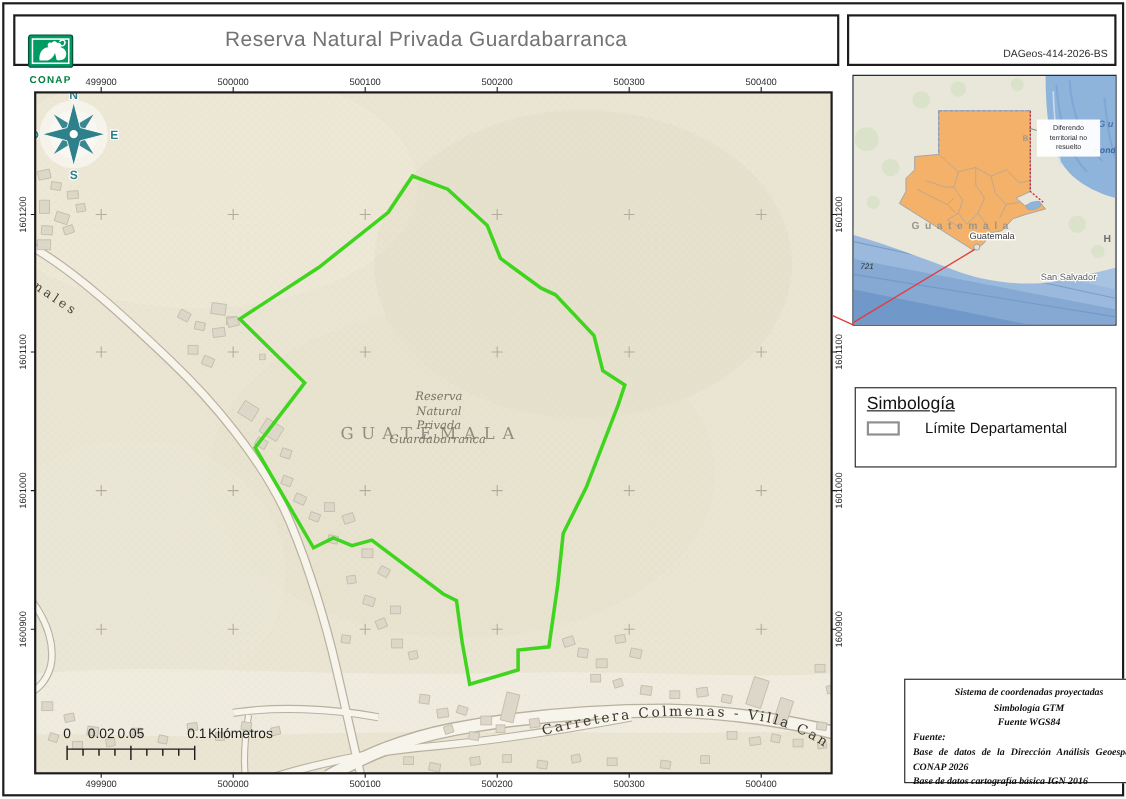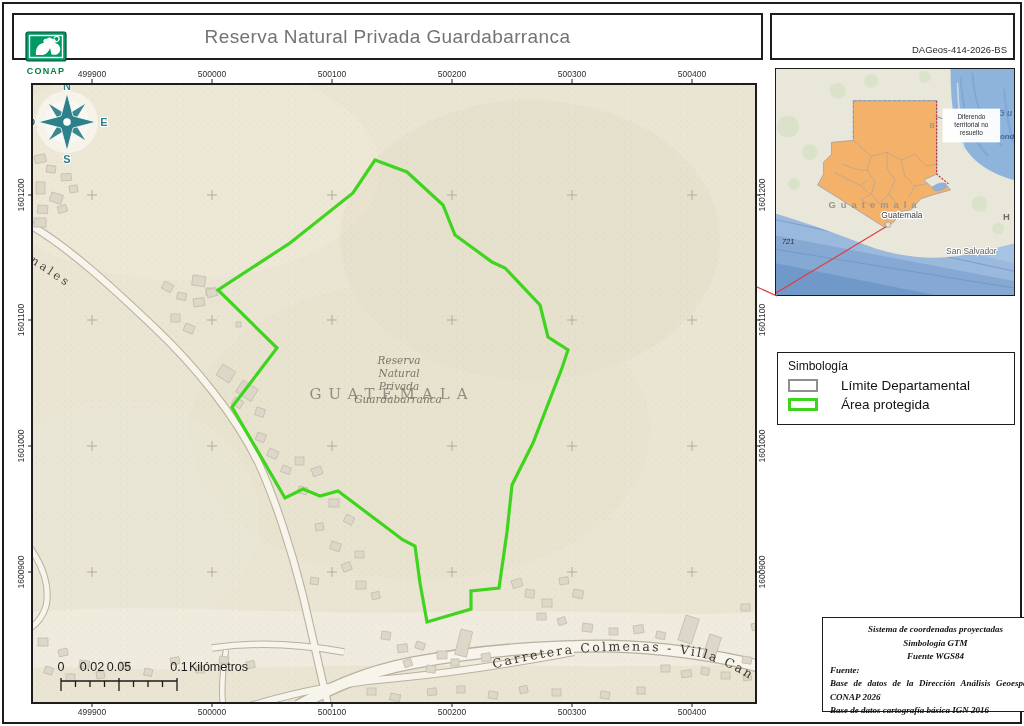--- a/index.html
+++ b/index.html
@@ -7,21 +7,21 @@
   .outer-border{position:absolute;left:2px;top:2px;right:2px;bottom:2px;border:2px solid #1d1d1d;pointer-events:none;}
   .header-box{position:absolute;left:12px;top:13px;width:751px;height:47px;border:2px solid #1d1d1d;box-sizing:border-box;display:flex;align-items:center;justify-content:center;background:#fff;}
   .page-title{color:#737373;font-size:19px;font-weight:500;letter-spacing:.4px;}
   .logo-wrap{position:absolute;left:4px;top:16px;width:56px;text-align:center;}
   .logo-text{display:block;font-size:9px;font-weight:bold;color:#00813f;letter-spacing:1.2px;margin-top:-1px;}
   .meta-box{position:absolute;left:770px;top:13px;width:245px;height:47px;border:2px solid #1d1d1d;box-sizing:border-box;display:flex;align-items:flex-end;justify-content:flex-end;padding:3px 6px;font-size:9.5px;color:#2b2b2b;background:#fff;}
   .map-svg{position:absolute;left:12px;top:62px;}
   .inset-box{position:absolute;left:775px;top:68px;width:240px;height:228px;border:1.5px solid #1d1d1d;box-sizing:border-box;background:#a6c4e2;}
   .inset-box svg{display:block;width:100%;height:100%;}
   .legend-box{position:absolute;left:777px;top:352px;width:238px;height:73px;border:1.5px solid #1d1d1d;box-sizing:border-box;background:#fff;padding:6px 10px 0 10px;}
-  .legend-title{font-size:12px;color:#111;margin-bottom:5px;}
+  .legend-title{font-size:16px;color:#111;margin-bottom:5px;text-decoration:underline;}
   .legend-item{display:flex;align-items:center;gap:23px;margin-top:4px;font-size:13.5px;color:#111;}
   .swatch{width:30px;height:13px;background:#fff;box-sizing:border-box;flex:0 0 auto;}
   .swatch-gray{border:2px solid #8f8f8f;}
   .swatch-green{border:3px solid #3fd41d;}
   .info-box{position:absolute;left:822px;top:617px;width:227px;height:95px;border:1.5px solid #1d1d1d;box-sizing:border-box;background:#fff;font-family:"Liberation Serif",serif;font-style:italic;font-weight:bold;font-size:9px;color:#111;padding:5px 7px;line-height:1.5;}
   .info-center{text-align:center;}
   .info-just{text-align:justify;}
   .connector-svg{position:absolute;left:754px;top:283px;pointer-events:none;}
   text{font-family:"Liberation Sans",sans-serif;}
   .coord{font-size:8.5px;fill:#2e2e2e;}
@@ -313,24 +313,20 @@
   <svg class="connector-svg" width="26" height="16">
     <line x1="3" y1="4" x2="23" y2="13" stroke="#e23d3d" stroke-width="1.3"></line>
   </svg>
 
   <div class="legend-box">
     <div class="legend-title">Simbología</div>
     <div class="legend-item">
       <span class="swatch swatch-gray"></span>
       <span>Límite Departamental</span>
     </div>
-    <div class="legend-item">
-      <span class="swatch swatch-green"></span>
-      <span>Área protegida</span>
-    </div>
   </div>
 
   <div class="info-box">
     <div class="info-center">Sistema de coordenadas proyectadas</div>
     <div class="info-center">Simbología GTM</div>
     <div class="info-center">Fuente WGS84</div>
     <div>Fuente:</div>
     <div class="info-just">Base de datos de la Dirección Análisis Geoespacial CONAP 2026</div>
     <div>Base de datos cartografía básica IGN 2016</div>
   </div>

